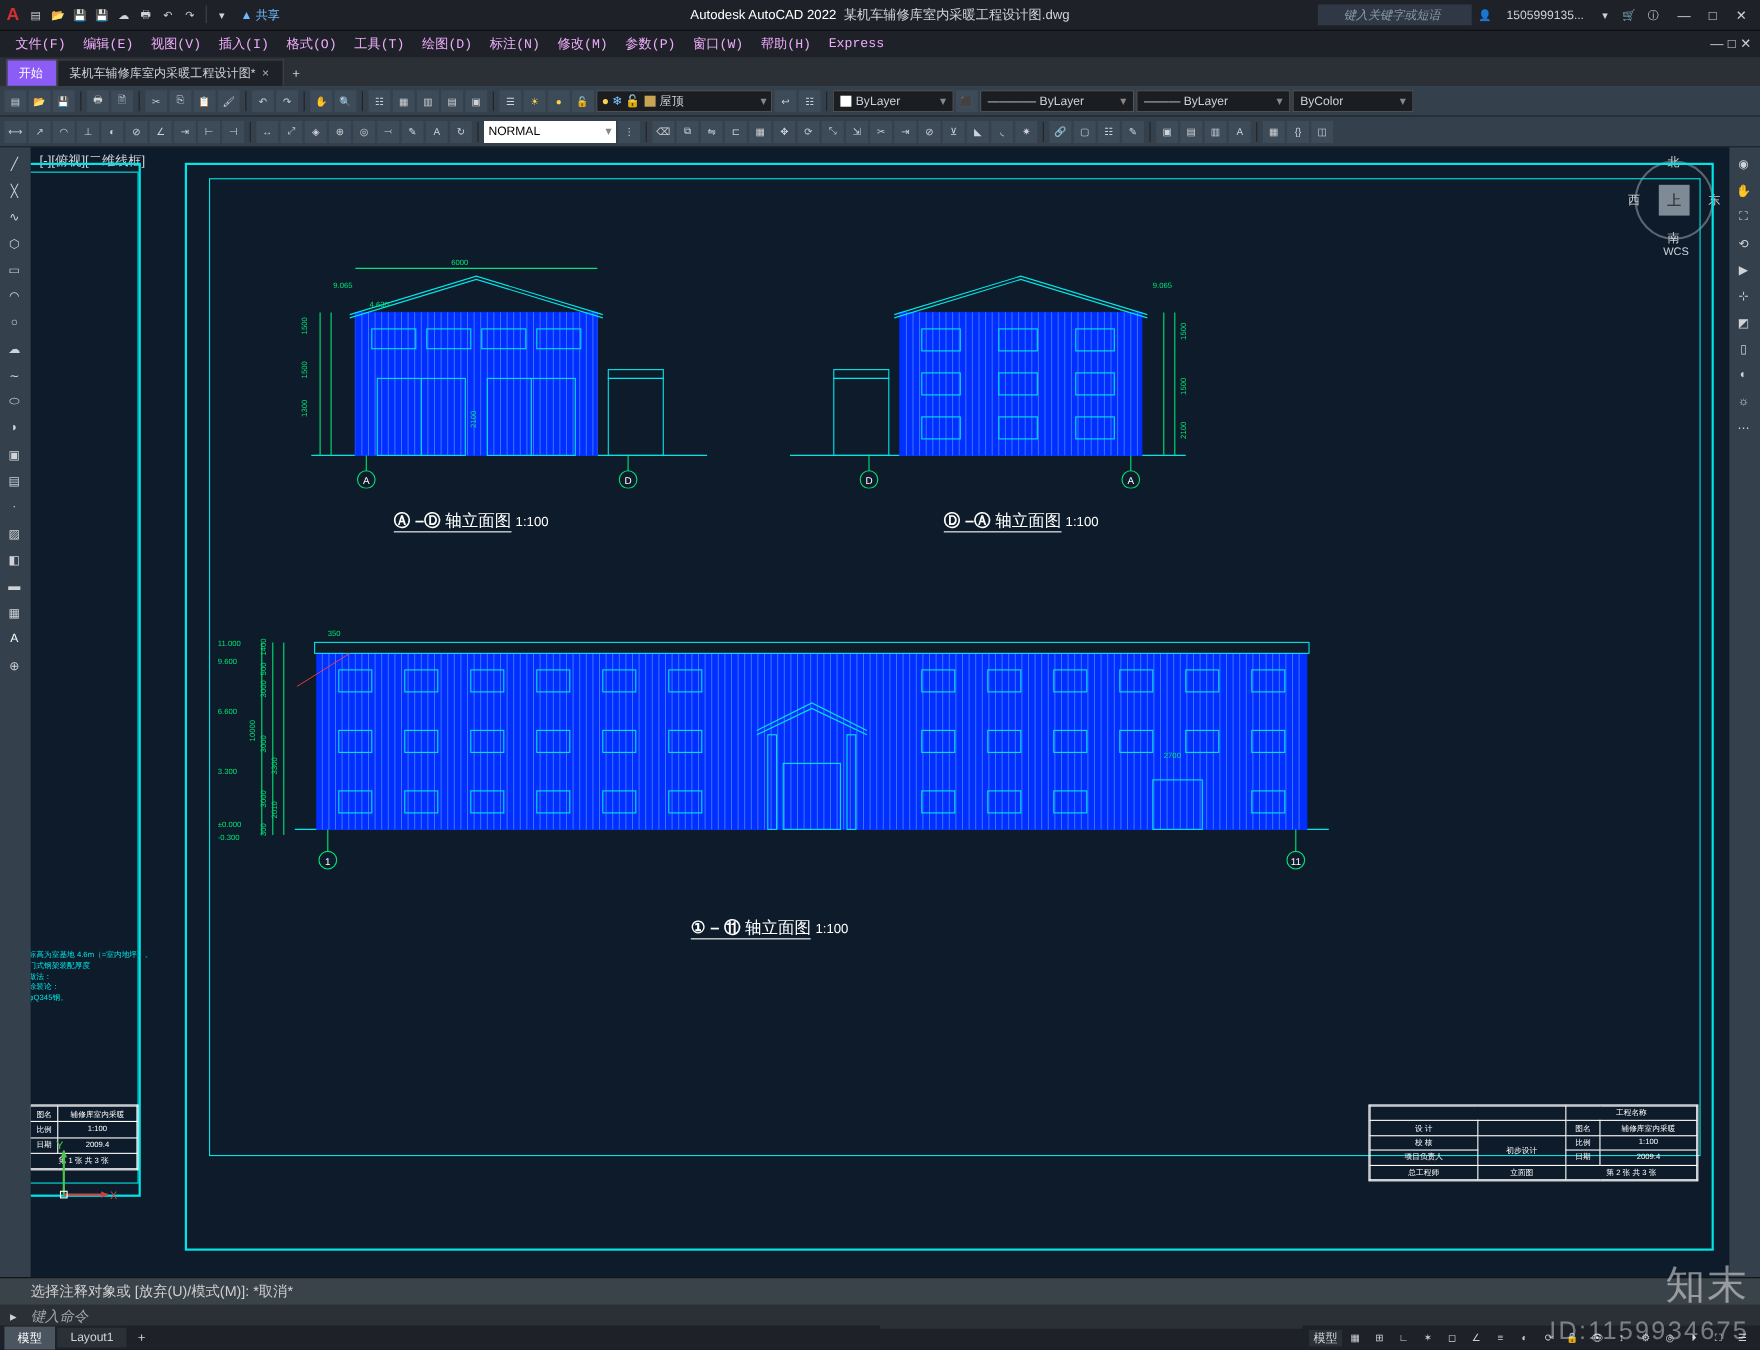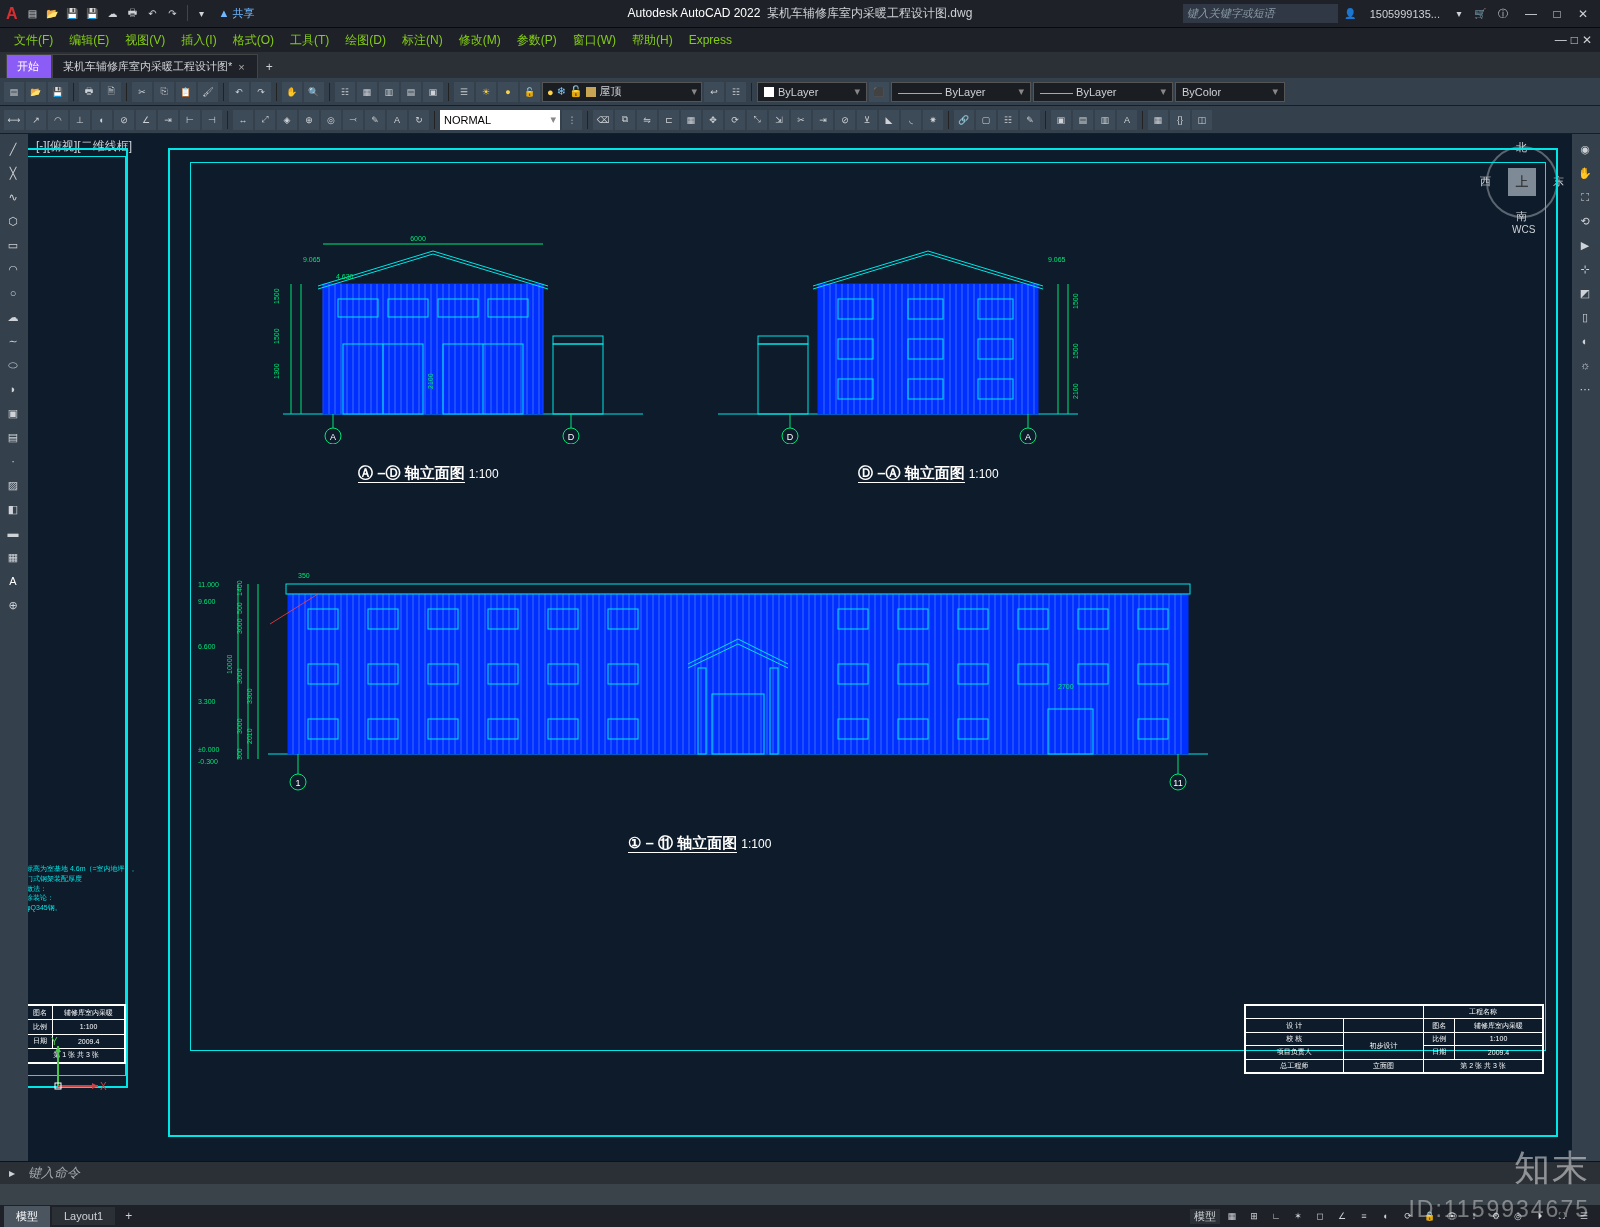--- a/index.html
+++ b/index.html
@@ -8,27 +8,27 @@
 
 #titlebar { height:28px; background:#1e2228; display:flex; align-items:center; padding:0 6px; border-bottom:1px solid #0a0a0a; }
 #titlebar .logo { color:#d62f2f; font-weight:bold; font-size:16px; margin-right:6px; }
 .qat { display:flex; gap:2px; }
 .qat .ico,.ico { width:18px; height:18px; display:flex; align-items:center; justify-content:center; color:#cfd2d6; font-size:10px; }
 .qat .sep { width:1px; height:16px; background:#444; margin:0 3px; }
 #titlebar .share { color:#6fb8ff; margin-left:8px; font-size:11px; }
 #titlebar .title { position:absolute; left:50%; transform:translateX(-50%); color:#cfd2d6; font-size:12px; }
 #titlebar .title .app { color:#fff;text-align:right; }
 #titlebar .right { margin-left:auto; display:flex; align-items:center; gap:4px; }
-#titlebar .search { background:#2f3844; color:#8a99a8; padding:2px 4px; width:155px; font-size:11px; font-style:italic; }
+#titlebar .search { background:#2f3844; color:#8a99a8; padding:2px 24px; width:140px; font-size:11px; font-style:italic; }
 #titlebar .user { color:#cfd2d6; font-size:11px; margin:0 6px; }
 #titlebar .winbtn { width:22px; text-align:center; color:#cfd2d6; font-size:12px; }
 
 
 #menubar { height:24px; background:#1e2228; display:flex; align-items:center; padding:0 8px; gap:4px; font-size:12px; }
-#menubar .mi { padding:2px 6px; color:#84cc16; }
+#menubar .mi { padding:2px 6px; color:#f0abfc;font-family:Liberation Mono, monospace; }
 
 
 #doctabs { height:26px; background:#2b3036; display:flex; align-items:flex-end; padding:0 6px; }
 #doctabs .tab { background:#1e2228; padding:4px 12px 4px 10px; color:#cfd2d6; font-size:11px; border:1px solid #444; border-bottom:none; display:flex; align-items:center; gap:6px; }
 #doctabs .tab.start { background:#8b5cf6; color:#fff; }
 #doctabs .tab .x { color:#aaa; }
 #doctabs .plus { padding:4px 8px; color:#cfd2d6; }
 
 
 #ribbon1,#ribbon2 { height:28px; background:#34404c; display:flex; align-items:center; padding:0 4px; gap:2px; border-bottom:1px solid #1a1d21; }
@@ -63,21 +63,21 @@
 #viewcube .wcs { position:absolute; left:30px; top:82px; font-size:10px; color:#cfd2d6; }
 
 
 .frame { position:absolute; border:2px solid #00e6e6; }
 .sheet-border { position:absolute; left:140px; top:14px; right:14px; bottom:24px; border:2px solid #00e6e6; }
 .sheet-inner { position:absolute; left:162px; top:28px; right:26px; bottom:110px; border:1px solid #00e6e6; }
 
 
 .elev { position:absolute; }
 .caption { position:absolute; color:#fff; font-size:15px; }
-.caption .u { border-bottom:1px solid #fff; padding-bottom:1px;font-weight:bold; }
+.caption .u { border-bottom:1px solid #fff; padding-bottom:1px; }
 .caption .s { font-size:12px; margin-left:4px; }
 .wall { fill:#0030ff; stroke:#0030ff; }
 .hatch { stroke:#4169ff; stroke-width:0.4; }
 .cyan { stroke:#00e6e6; fill:none; stroke-width:1; }
 .green { stroke:#00e676; fill:none; stroke-width:1; }
 .red { stroke:#ff4040; fill:none; stroke-width:0.8; }
 .dimtext { fill:#00e676; font-size:7px; }
 .circle-label { fill:#fff; font-size:9px; text-anchor:middle; }
 
 
@@ -849,20 +849,21 @@
   <div class="wmdiag" style="left:1080px;top:160px"></div>
   <div class="wmdiag" style="left:180px;top:360px"></div>
   <div class="wmdiag" style="left:580px;top:460px"></div>
   <div class="wmdiag" style="left:980px;top:360px"></div>
   <div class="wmdiag" style="left:280px;top:660px"></div>
   <div class="wmdiag" style="left:780px;top:760px"></div>
   <div class="wmdiag" style="left:1100px;top:660px"></div>
 </div>
 
 <div id="cmdline">
+  <div class="hist">选择注释对象或 [放弃(U)/模式(M)]: *取消*</div>
   <div class="inp">
     <span class="h">▸</span>
     <span class="t">键入命令</span>
   </div>
 </div>
 
 <div id="btabs">
   <div class="bt active">模型</div>
   <div class="bt">Layout1</div>
   <div class="plus">+</div>

